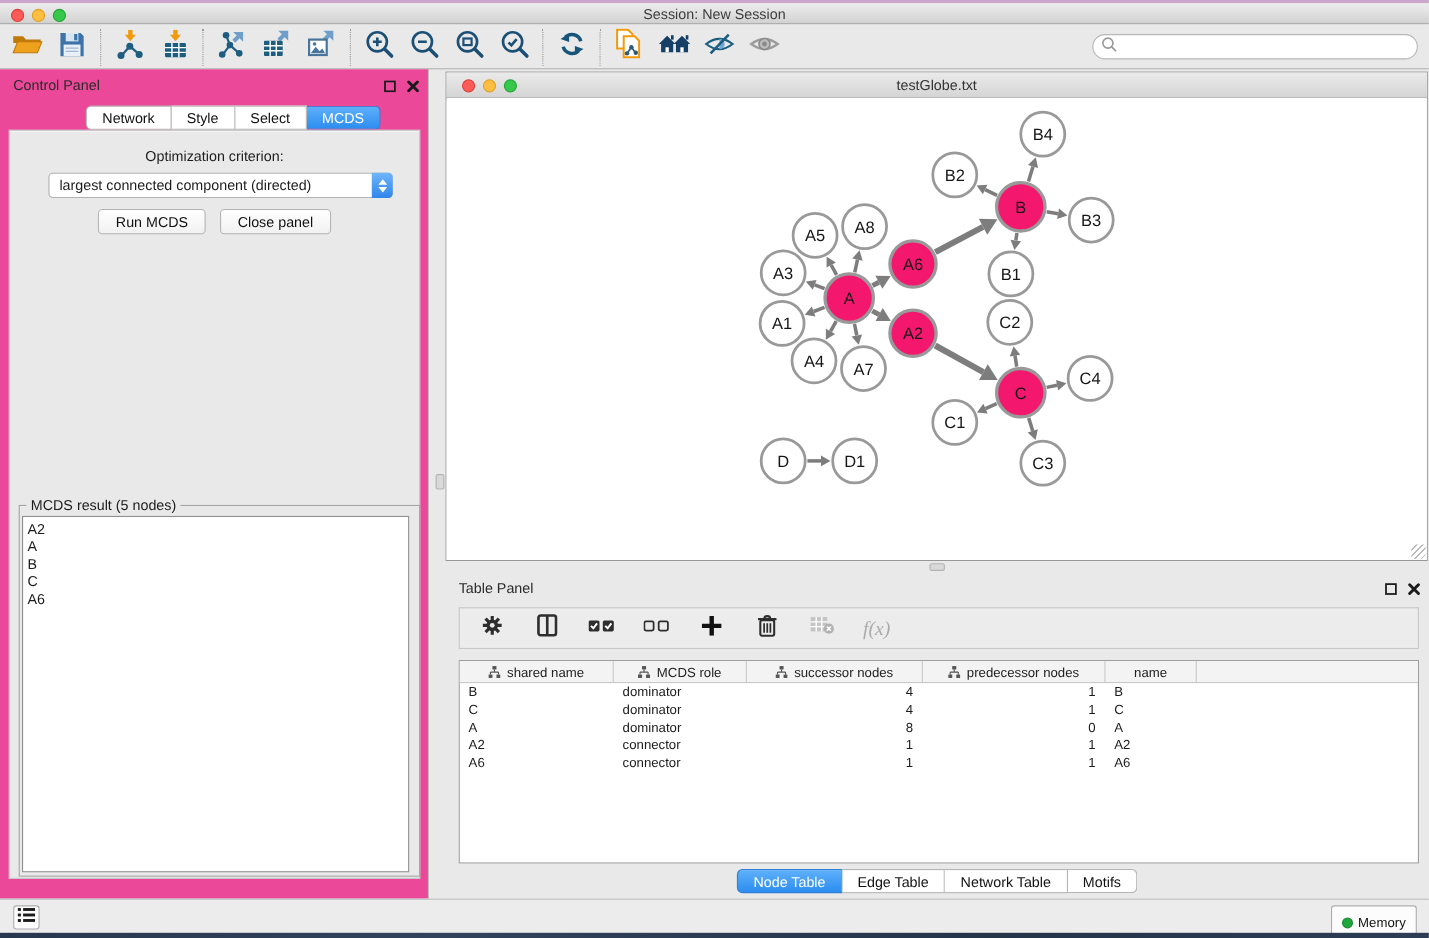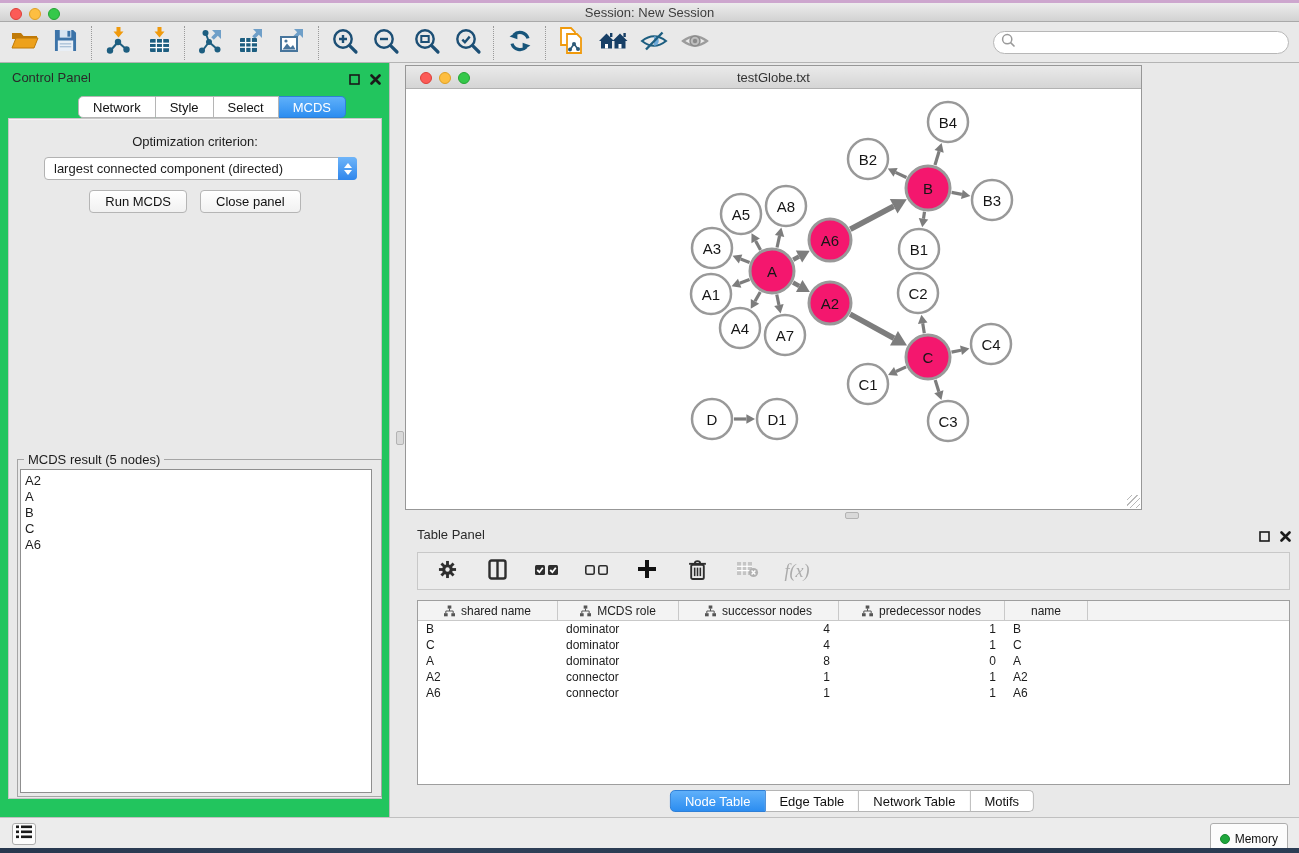--- a/index.html
+++ b/index.html
@@ -23,21 +23,21 @@
   #main-toolbar { left:0; top:23px; width:1299px; height:40px; background:#e9e9e9;
     border-bottom:1px solid #b4b4b4; display:flex; align-items:center; padding:0 10px 0 4px; }
   .ticon { width:41px; height:36px; display:flex; align-items:center; justify-content:center; }
   .tsep { width:1px; height:34px; border-left:1px dotted #9a9a9a; margin:0 5px; }
   #toolbar-search { margin-left:auto; width:296px; height:23px; border:1px solid #b7b7b7;
     border-radius:12px; background:#fff; display:flex; align-items:center; padding-left:7px; }
   #toolbar-search input { border:none; outline:none; font-size:13px; width:250px; background:transparent;
     font-family:"Liberation Sans",sans-serif; }
 
   
-  #control-panel { left:0; top:63px; width:390px; height:754px; background:#22c55e; border-right:1px solid #bdbdbd; }
+  #control-panel { left:0; top:63px; width:390px; height:754px; background:#ec4899; border-right:1px solid #bdbdbd; }
   .panel-head { position:absolute; left:12px; top:7px; font-size:13px; color:#2a2a2a; }
   .panel-btns { position:absolute; right:8px; top:8px; display:flex; gap:10px; align-items:center; }
   #cp-tabs { position:absolute; left:78px; top:33px; height:29px; display:flex; }
   .seg-tab { height:22px; display:flex; align-items:center; justify-content:center; font-size:13px;
     background:#ffffff; border:1px solid #b5b5b5; border-left:none; padding:0 14px; color:#111; }
   .seg-tab.first { border-left:1px solid #b5b5b5; border-radius:5px 0 0 5px; }
   .seg-tab.last { border-radius:0 5px 5px 0; }
   .seg-tab.sel { background:linear-gradient(#5fb0fa,#2c8df0); color:#fff; border-color:#2f7fd6; }
   #cp-frame { position:absolute; left:8px; top:55px; width:374px; height:681px;
     background:#e9e9e9; border:1px solid #c6c6c6; box-shadow:inset 0 1px 0 #f4f4f4; }
@@ -59,21 +59,21 @@
   #result-list { position:absolute; left:2px; top:9px; width:352px; bottom:3px; background:#fff;
     border:1px solid #8f8f8f; overflow:hidden; }
   #result-scroll { position:absolute; right:-11px; top:0; width:11px; height:100%; background:#f7f7f7; border:1px solid #8f8f8f; border-left:1px solid #d5d5d5; }
   .result-item { font-size:13px; line-height:16px; padding-left:4px; }
   #result-list .inner { padding-top:3px; }
 
   
   #v-div-handle { left:396px; top:431px; width:8px; height:14px; background:#d9d9d9; border:1px solid #b3b3b3; border-radius:2px; }
 
   
-  #net-window { left:405px; top:65px; width:737px; height:445px; background:#fff; border:1px solid #979797; }
+  #net-window { left:405px; top:65px; width:893px; height:445px; background:#fff; border:1px solid #979797; }
   #net-titlebar { position:absolute; left:0; top:0; width:100%; height:23px;
     background:linear-gradient(#eaeaea,#d5d5d5); border-bottom:1px solid #b2b2b2;
     display:flex; align-items:center; justify-content:center; }
   #net-titlebar .tl-group { left:14px; top:6px; }
   #net-titlebar .title { font-size:13px; color:#333; }
   #net-canvas { position:absolute; left:0; top:24px; right:0; bottom:0; background:#fff; }
   #net-canvas svg { position:absolute; left:0; top:0; }
   #net-resize { position:absolute; right:1px; bottom:1px; width:13px; height:13px;
     background:repeating-linear-gradient(135deg, transparent 0 3px, #b9b9b9 3px 4px); }
 

